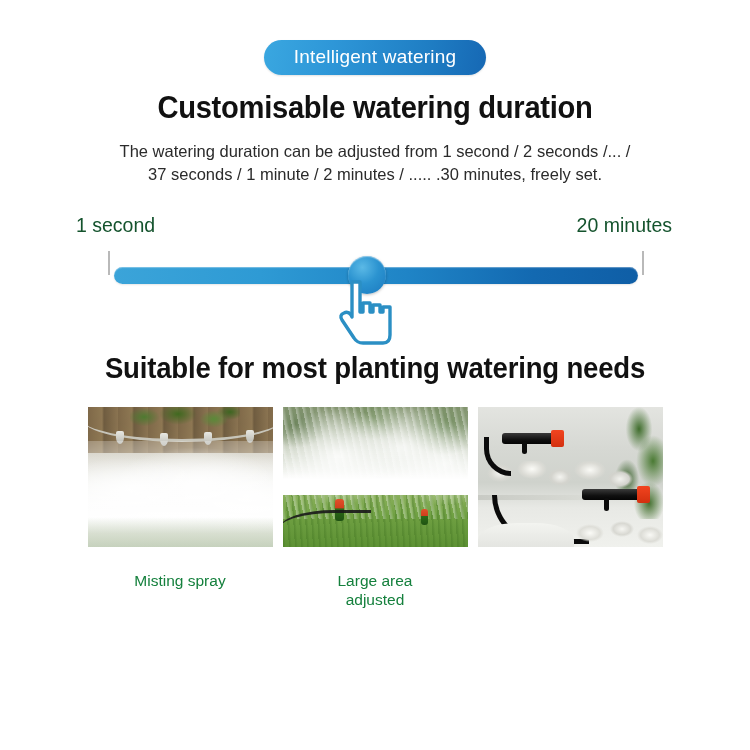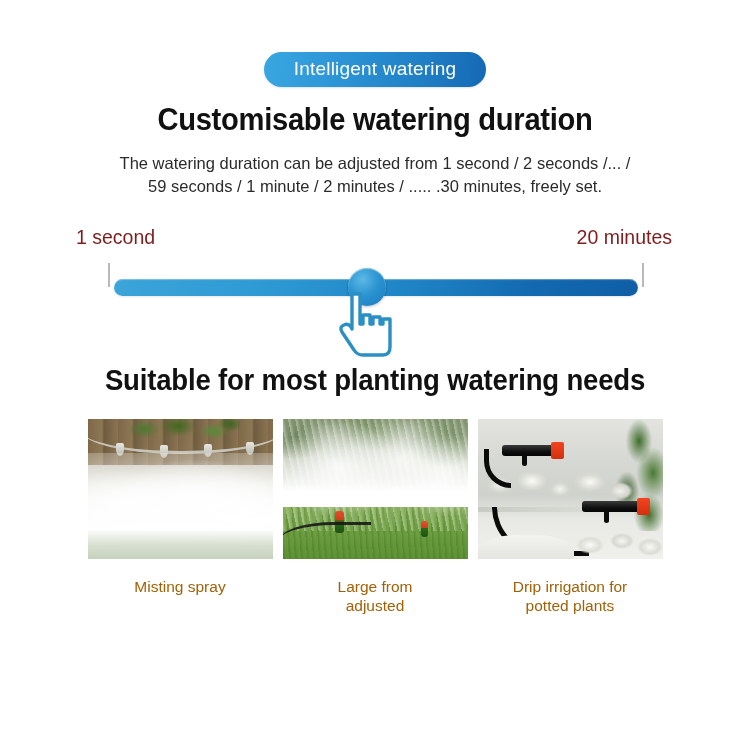--- a/index.html
+++ b/index.html
@@ -19,21 +19,21 @@
     width: 750px;
     height: 750px;
     position: relative;
   }
 
   
   .badge-row {
     width: 100%;
     display: flex;
     justify-content: center;
-    padding-top: 52px;
+    padding-top: 40px;
   }
   .badge {
     display: inline-block;
     padding: 7px 30px 9px 30px;
     border-radius: 20px;
     background: linear-gradient(100deg, #3aa7e0 0%, #2e97d8 30%, #1f7ec4 72%, #1668b4 100%);
     color: #ffffff;
     font-size: 19px;
     line-height: 1;
     letter-spacing: 0.2px;
@@ -65,21 +65,21 @@
     position: relative;
     width: 610px;
     margin: 28px auto 0 auto;
     height: 110px;
   }
   .slider-labels {
     display: flex;
     justify-content: space-between;
     align-items: flex-start;
     font-size: 19.5px;
-    color: #7f1d1d;
+    color: #14532d;
     padding: 0 8px 0 6px;
     gap: 12px;
   }
   .slider-track-row {
     position: relative;
     margin-top: 14px;
     height: 34px;
   }
   .tick {
     position: absolute;
@@ -148,22 +148,22 @@
   .thumb {
     width: 185px;
     height: 140px;
     position: relative;
     overflow: hidden;
   }
   .caption {
     text-align: center;
     font-size: 15.5px;
     line-height: 1.28;
-    color: #a16207;
-    margin-top: 18px;
+    color: #15803d;
+    margin-top: 24px;
   }
 
   
   .t1 {
     background:
       radial-gradient(ellipse 140% 70% at 50% 88%, rgba(255,255,255,0.97) 0%, rgba(250,250,250,0.80) 38%, rgba(235,238,232,0.35) 70%, rgba(220,225,215,0.05) 100%),
       linear-gradient(180deg, #9e8a6e 0%, #8d7a5e 12%, #b9b2a0 30%, #d9dad2 55%, #e9eae6 78%, #f1f2ef 100%);
   }
   .t1 .fence {
     position: absolute; top: 0; left: 0; right: 0; height: 46px;
@@ -314,21 +314,21 @@
 <div class="page">
 
   <div class="badge-row">
     <span class="badge">Intelligent watering</span>
   </div>
 
   <h1 class="h-main">Customisable watering duration</h1>
 
   <p class="desc">
     <span>The watering duration can be adjusted from 1 second / 2 seconds /... /</span><br>
-    <span>59 seconds / 1 minute / 2 minutes / ..... .30 minutes, freely set.</span>
+    <span>37 seconds / 1 minute / 2 minutes / ..... .30 minutes, freely set.</span>
   </p>
 
   <div class="slider-wrap">
 
     <div class="slider-labels">
       <span>1 second</span>
       <span>20 minutes</span>
     </div>
 
     <div class="slider-track-row">
@@ -370,21 +370,21 @@
     <div class="card">
       <div class="thumb t2">
         <div class="trees"></div>
         <div class="lawn"></div>
         <div class="spraymist"></div>
         <div class="sprk" style="left:52px;  bottom:26px;"></div>
         <div class="sprk" style="left:138px; bottom:22px; height:16px; width:7px;"></div>
         <div class="hose2"></div>
       </div>
       <div class="caption">
-        <span>Large from</span><br>
+        <span>Large area</span><br>
         <span>adjusted</span>
       </div>
     </div>
 
     <div class="card">
       <div class="thumb t3">
         <div class="foliage"></div>
         <div class="pebbles"></div>
         <div class="ledge"></div>
 
@@ -396,20 +396,16 @@
 
         <div class="drip" style="left:104px; top:82px; width:58px;">
           <span class="tip"></span>
         </div>
         <div class="stem" style="left:126px; top:90px; height:14px;"></div>
         <div class="tube" style="left:14px; top:88px; width:92px; height:44px;"></div>
 
         <div class="pebbles2"></div>
         <div class="pot"></div>
       </div>
-      <div class="caption">
-        <span>Drip irrigation for</span><br>
-        <span>potted plants</span>
-      </div>
     </div>
 
   </div>
 </div>
 
 </body></html>

